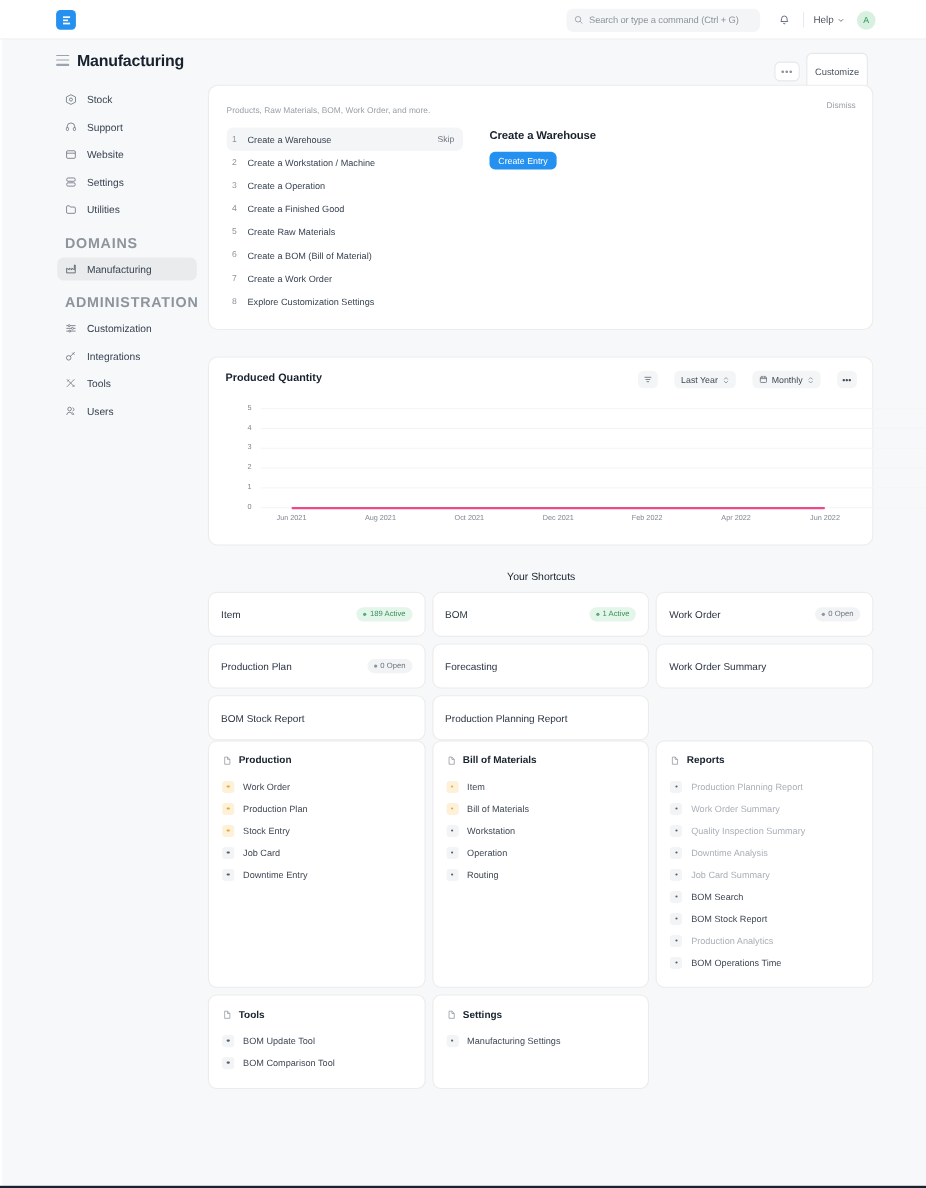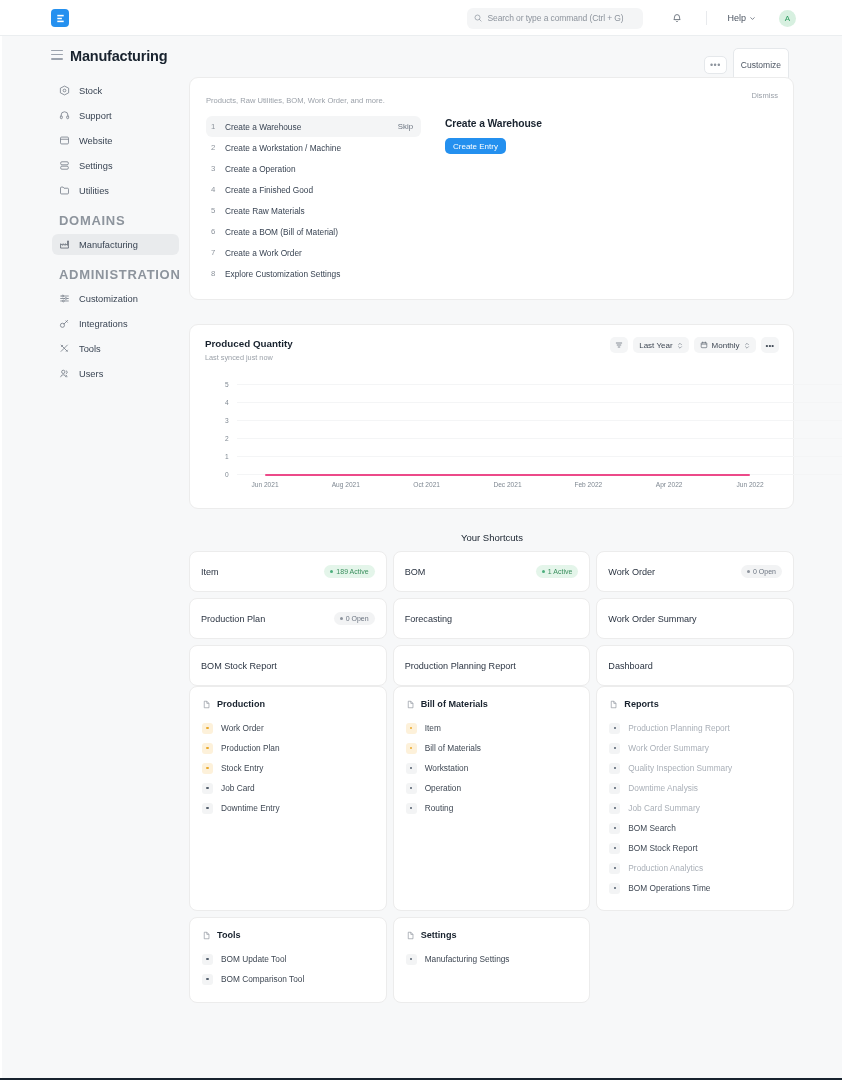--- a/index.html
+++ b/index.html
@@ -26,21 +26,21 @@
   .brand-logo{
     position:absolute; left:51px; top:9px;
     width:18px; height:18px; border-radius:4px;
     background:#2490ef;
     display:flex; align-items:center; justify-content:center;
   }
   .brand-logo svg{display:block;}
 
   .nav-right{
     position:absolute; right:46px; top:0; height:36px;
-    display:flex; align-items:center; gap:12px;
+    display:flex; align-items:center; gap:0px;
   }
   .searchbox{
     width:176px; height:21px;
     background:#f4f5f6; border-radius:6px;
     display:flex; align-items:center; gap:5px;
     padding:0 7px;
     cursor:text;
   }
   .searchbox .ph{
     font-size:8.5px; color:#8d949d; letter-spacing:-0.1px;
@@ -145,21 +145,21 @@
     margin-top:9px;
     background:#2490ef;color:#ffffff;border:none;border-radius:5px;
     height:16px;padding:0 8px;font-size:8px;cursor:pointer;
     font-family:"Liberation Sans", sans-serif;
   }
 
   
   .chart-card{margin-top:24px;padding:13px 15px 14px 15px;position:relative;}
   .ch-title{font-size:9.8px;font-weight:bold;color:#18222e;}
   .ch-sub{font-size:7.3px;color:#9ba1a9;margin-top:4px;}
-  .ch-actions{position:absolute;right:14px;top:12px;display:flex;gap:5px;align-items:center;}
+  .ch-actions{position:absolute;right:14px;top:12px;display:flex;gap:15px;align-items:center;}
   .chip{
     height:16px;background:#f4f5f6;border-radius:5px;
     display:flex;align-items:center;gap:4px;padding:0 6px;
     font-size:8px;color:#3f4854;cursor:pointer;white-space:nowrap;
   }
   .chip.sq{padding:0 5px;}
   .updown{display:inline-flex;flex-direction:column;line-height:4px;font-size:5px;color:#8d949d;}
   .plot{position:relative;height:110px;margin:22px 0 0 0;}
   .yaxis{position:absolute;left:0;top:0;width:605px;height:90px;}
   .gridrow{position:absolute;left:0;width:100%;height:1px;background:#f4f5f6;}
@@ -385,21 +385,21 @@
         </svg>
       </span>
       <span>Users</span>
     </div>
   </div>
 
   <div class="main">
 
     <div class="card onboard">
       <div class="dismiss">Dismiss</div>
-      <div class="ob-sub">Products, Raw Utilities, BOM, Work Order, and more.</div>
+      <div class="ob-sub">Products, Raw Materials, BOM, Work Order, and more.</div>
 
       <div class="ob-body">
         <div class="ob-steps">
 
           <div class="ob-step sel">
             <span class="num">1</span>
             <span class="lbl">Create a Warehouse</span>
             <span class="skip">Skip</span>
           </div>
           <div class="ob-step">
@@ -435,21 +435,20 @@
 
         <div class="ob-detail">
           <h4>Create a Warehouse</h4>
           <button class="btn-primary">Create Entry</button>
         </div>
       </div>
     </div>
 
     <div class="card chart-card">
       <div class="ch-title">Produced Quantity</div>
-      <div class="ch-sub">Last synced just now</div>
 
       <div class="ch-actions">
         <div class="chip sq">
           <svg width="8" height="8" viewBox="0 0 16 16" fill="none">
             <line x1="2.6" y1="4" x2="13.4" y2="4" stroke="#4c5562" stroke-width="1.3" stroke-linecap="round"></line>
             <line x1="4.4" y1="8" x2="11.6" y2="8" stroke="#4c5562" stroke-width="1.3" stroke-linecap="round"></line>
             <line x1="6.4" y1="12" x2="9.6" y2="12" stroke="#4c5562" stroke-width="1.3" stroke-linecap="round"></line>
           </svg>
         </div>
         <div class="chip">
@@ -542,23 +541,20 @@
         </div>
         <div class="sc">
           <span class="nm">Work Order Summary</span>
         </div>
         <div class="sc">
           <span class="nm">BOM Stock Report</span>
         </div>
         <div class="sc">
           <span class="nm">Production Planning Report</span>
         </div>
-        <div class="sc">
-          <span class="nm">Dashboard</span>
-        </div>
       </div>
 
     <div class="rm-grid" id="rm-grid">
         <div class="rm-card tall">
           <div class="rm-head">
             <span style="display: flex;">
               <svg width="9" height="9" viewBox="0 0 16 16" fill="none">
                 <path d="M4 2.2h4.6L12.4 6v7.8H4z" stroke="#8d949d" stroke-width="1.2" stroke-linejoin="round"></path>
                 <path d="M8.6 2.2V6h3.8" stroke="#8d949d" stroke-width="1.2" stroke-linejoin="round"></path>
               </svg>

